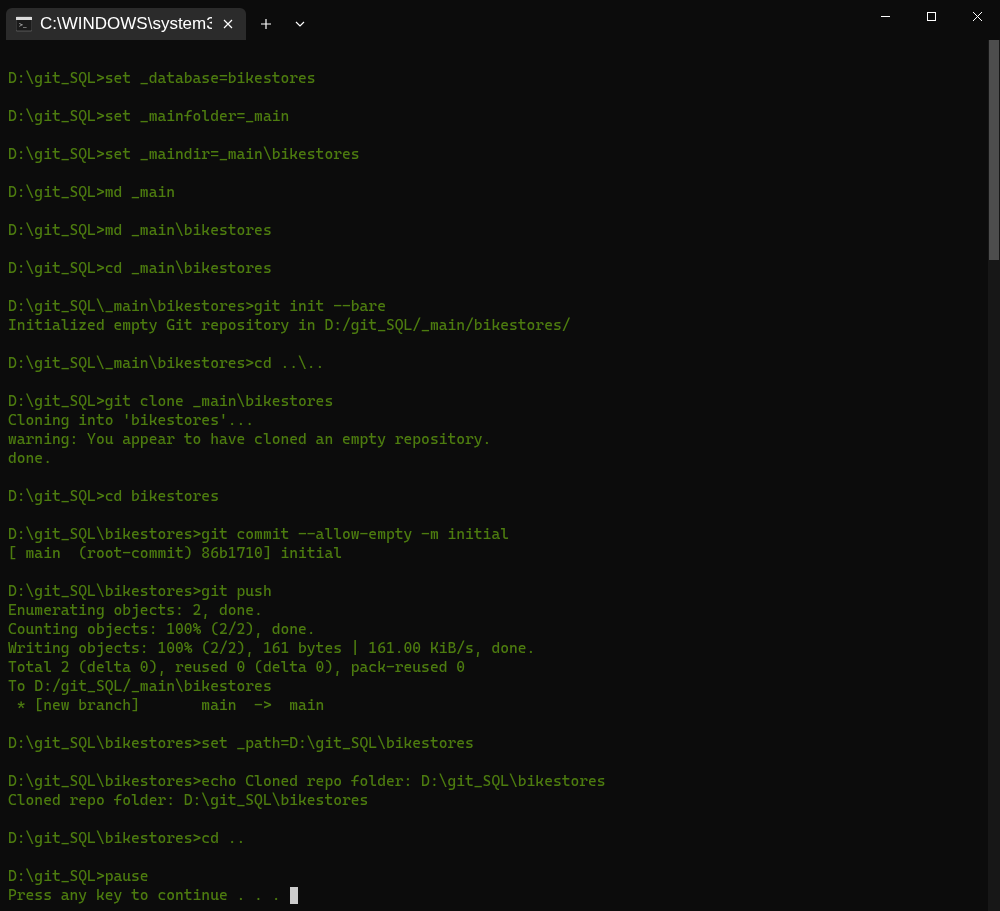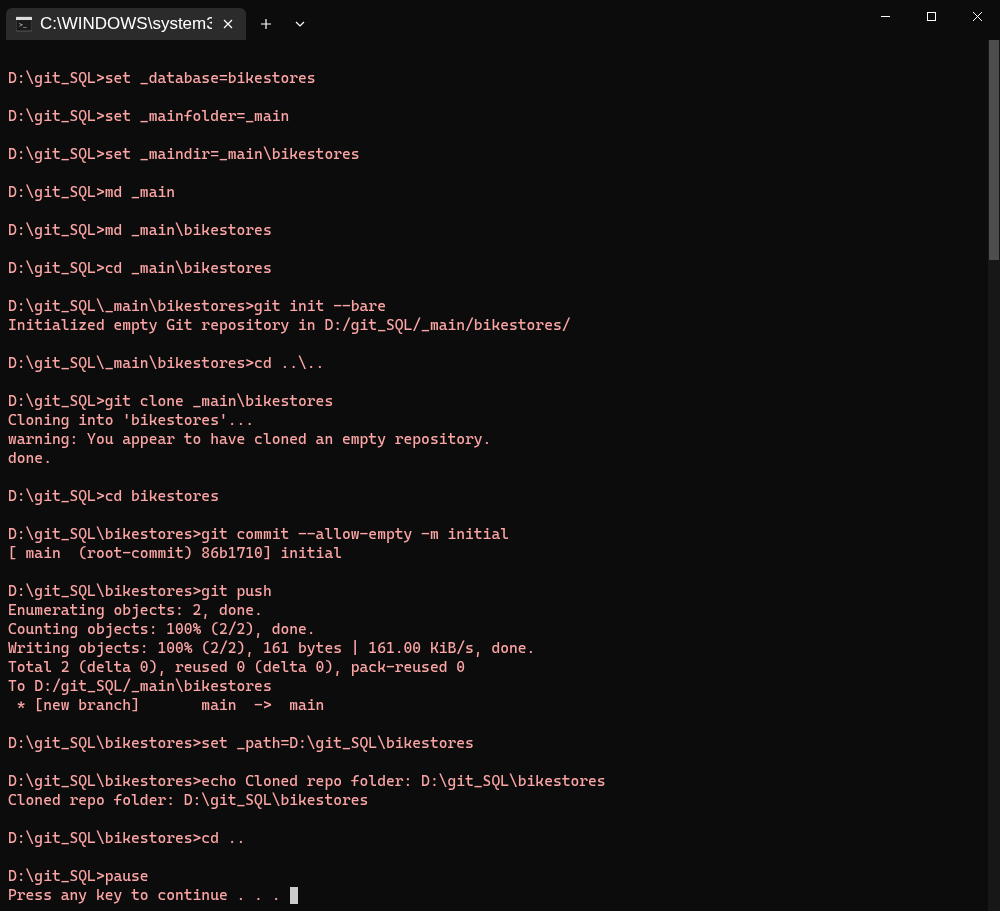--- a/index.html
+++ b/index.html
@@ -97,21 +97,21 @@
     position: relative;
     flex:1;
     display:flex;
   }
   .terminal {
     flex:1;
     padding: 10px 8px 4px 8px;
     font-size: 15px;
     line-height: 19px;
     white-space: pre;
-    color: #fca5a5;
+    color: #4d7c0f;
     overflow: hidden;
   }
   .scrollbar {
     width: 12px;
     background: #171717;
     position: relative;
   }
   .scrollbar-thumb {
     position:absolute;
     top: 0px;

